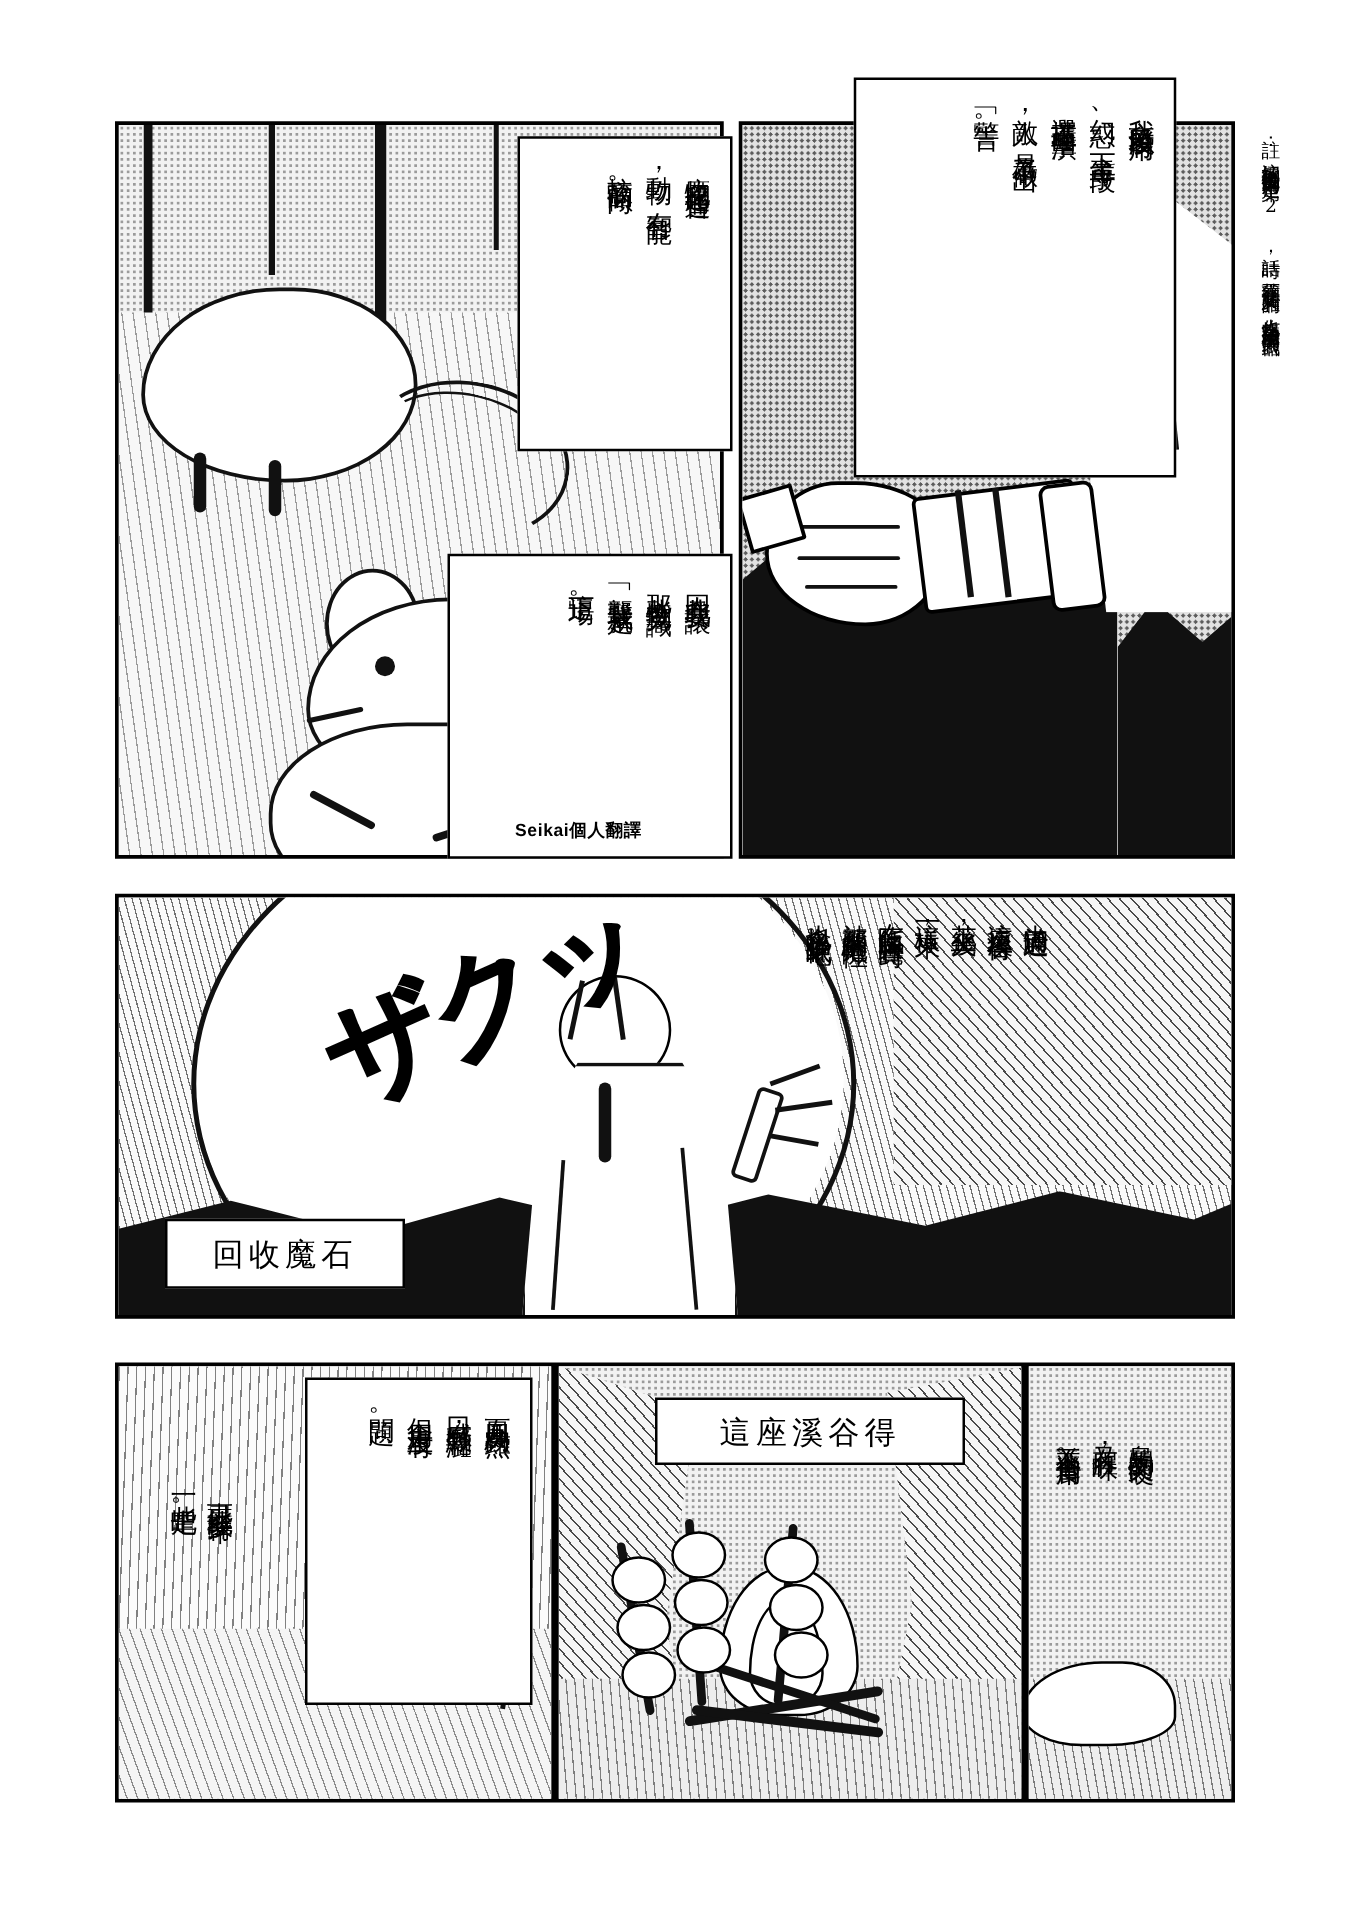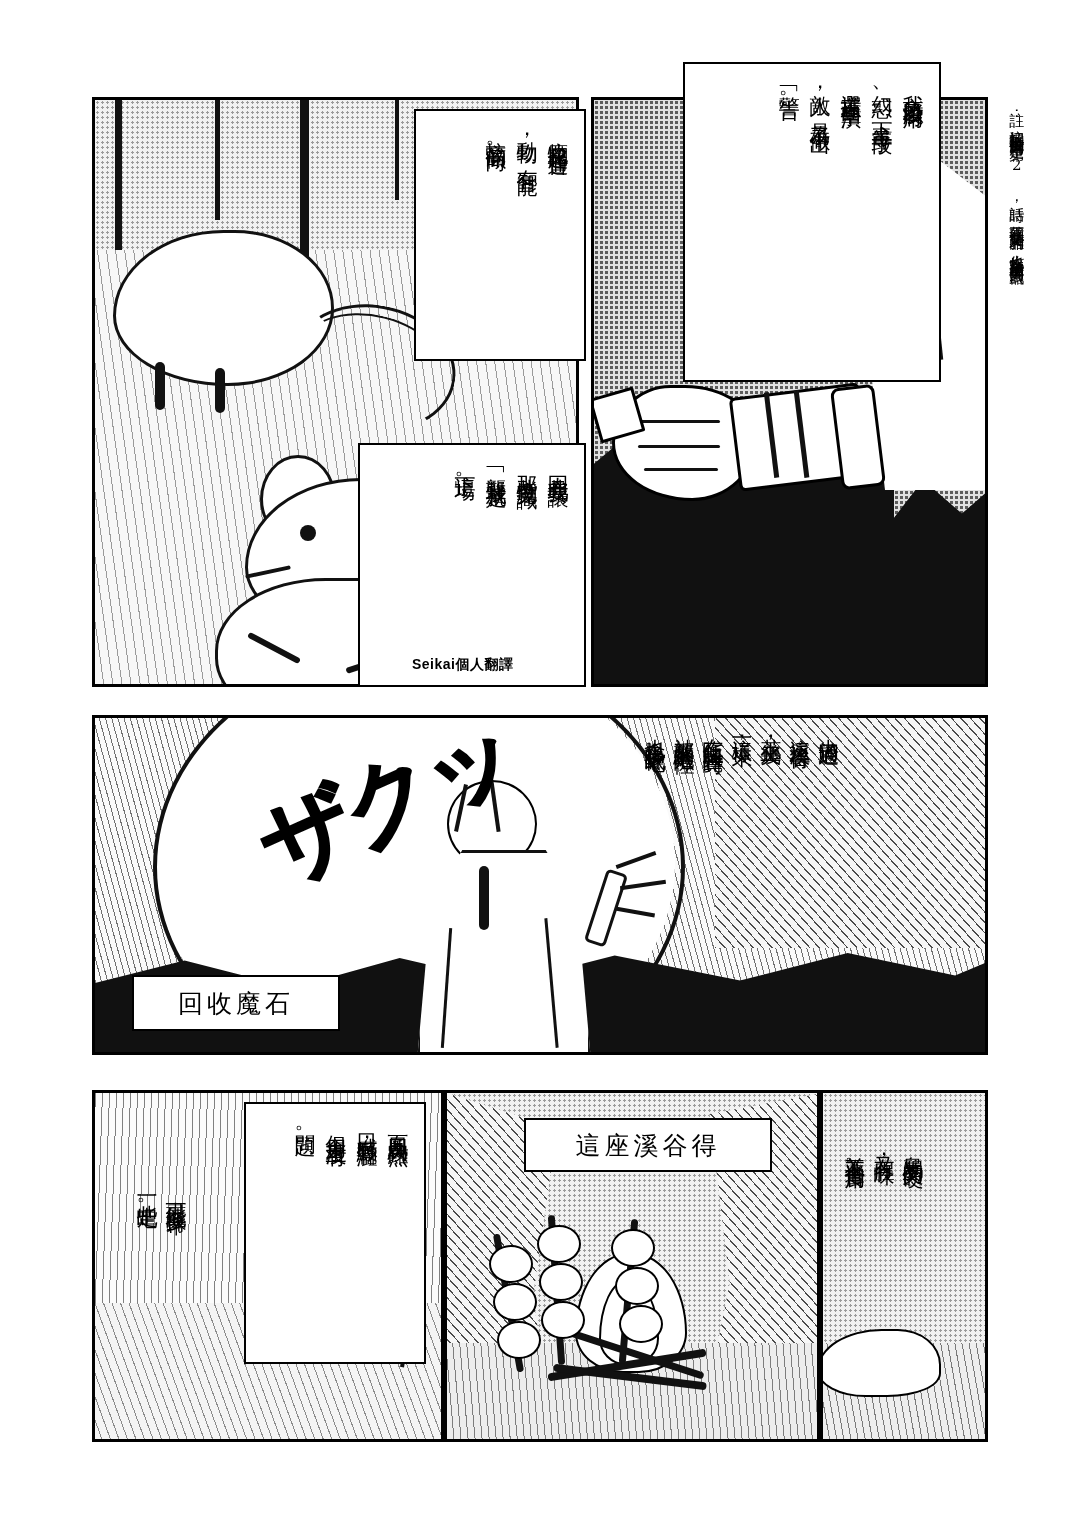--- a/index.html
+++ b/index.html
@@ -270,21 +270,21 @@
     <div class="stroke" style="left:455px; top:200px; width:3px; height:130px; transform:rotate(-5deg);"></div>
     <div class="stroke" style="left:500px; top:152px; width:16px; height:70px; border-radius:5px; transform:rotate(18deg); background:#fff; border:3px solid #111;"></div>
 
     <div class="stroke" style="left:520px; top:140px; width:42px; height:4px; transform:rotate(-20deg);"></div>
     <div class="stroke" style="left:525px; top:165px; width:46px; height:4px; transform:rotate(-8deg);"></div>
     <div class="stroke" style="left:520px; top:192px; width:40px; height:4px; transform:rotate(10deg);"></div>
 
     <div class="sfx" style="left:160px; top:20px; font-size:92px; transform:rotate(-24deg); letter-spacing:-6px;">ザクッ</div>
   </div>
 
-  <div class="hbox" style="left:132px; top:975px; width:208px; height:56px;">回收魔石</div>
+  <div class="hbox" style="left:132px; top:975px; width:192px; height:56px;">回收魔石</div>
 
   <div class="vfree" style="left:640px; top:722px; height:290px;">
     <div class="vline">由於通過</div>
     <div class="vline">這座溪谷得</div>
     <div class="vline">花上幾天，</div>
     <div class="vline">這樣一來，</div>
     <div class="vline">在吃飯與睡覺時</div>
     <div class="vline">被襲擊的危險性</div>
     <div class="vline">也會多少降低吧。</div>
   </div>

